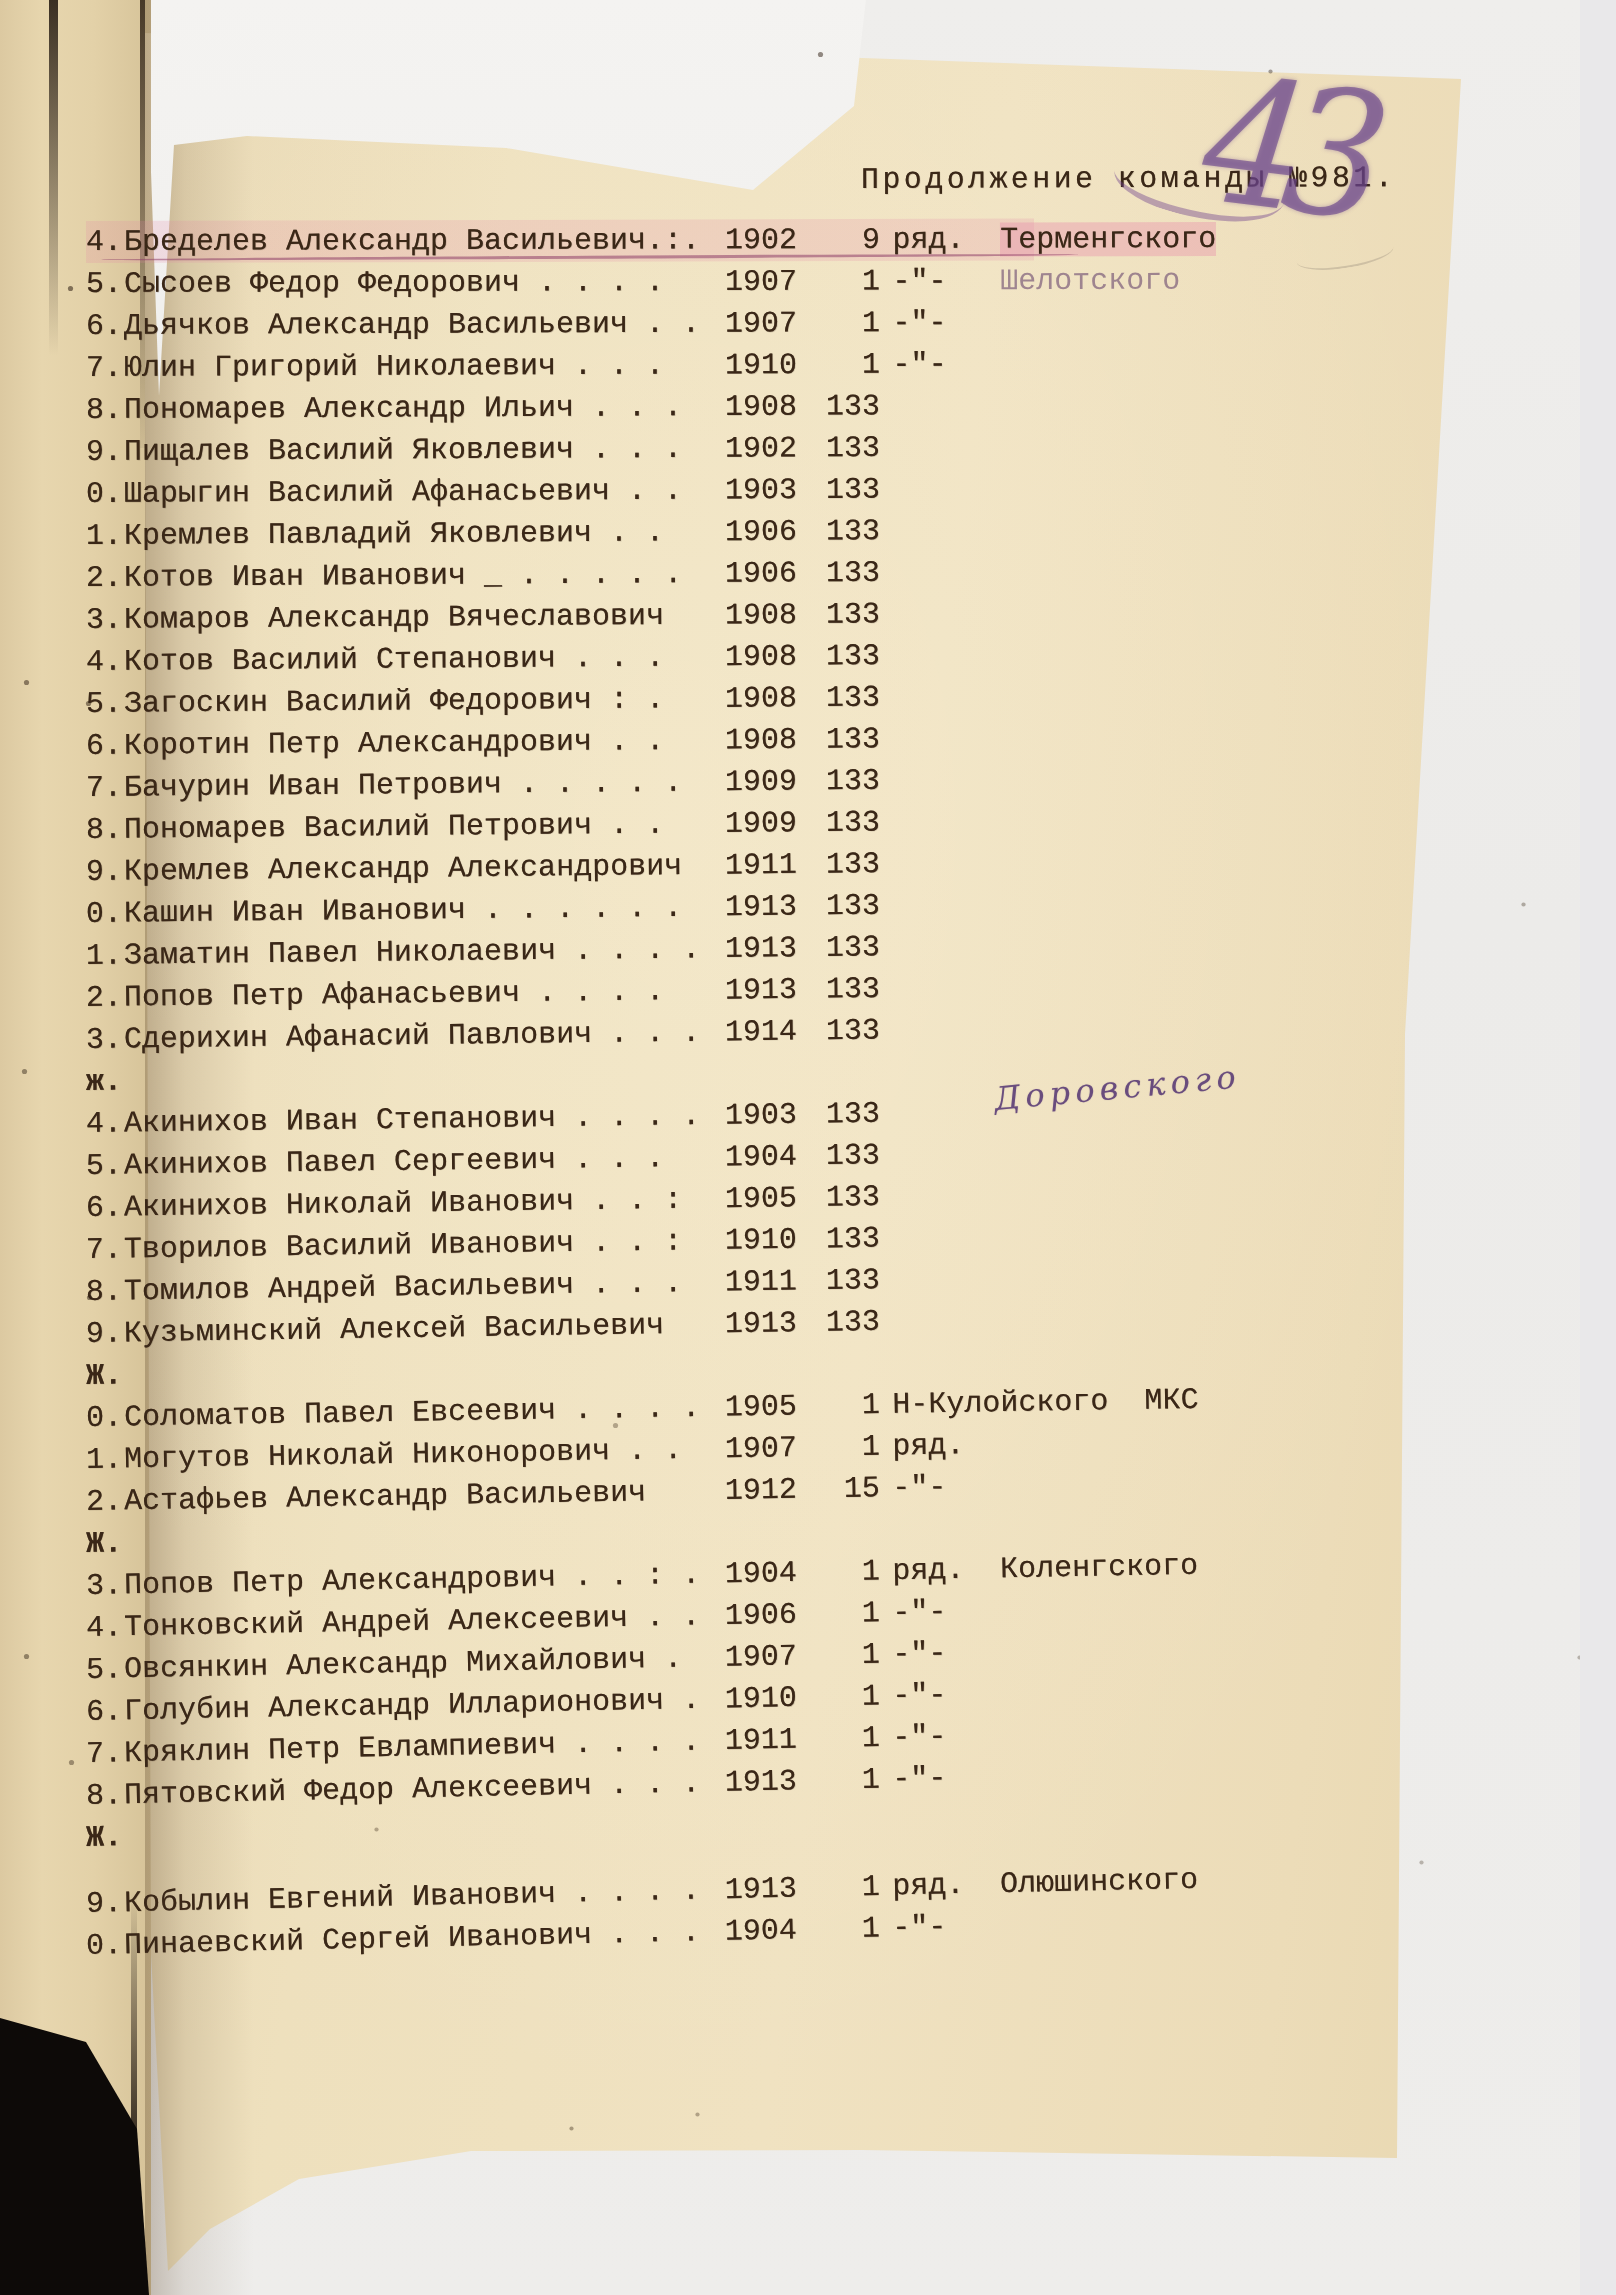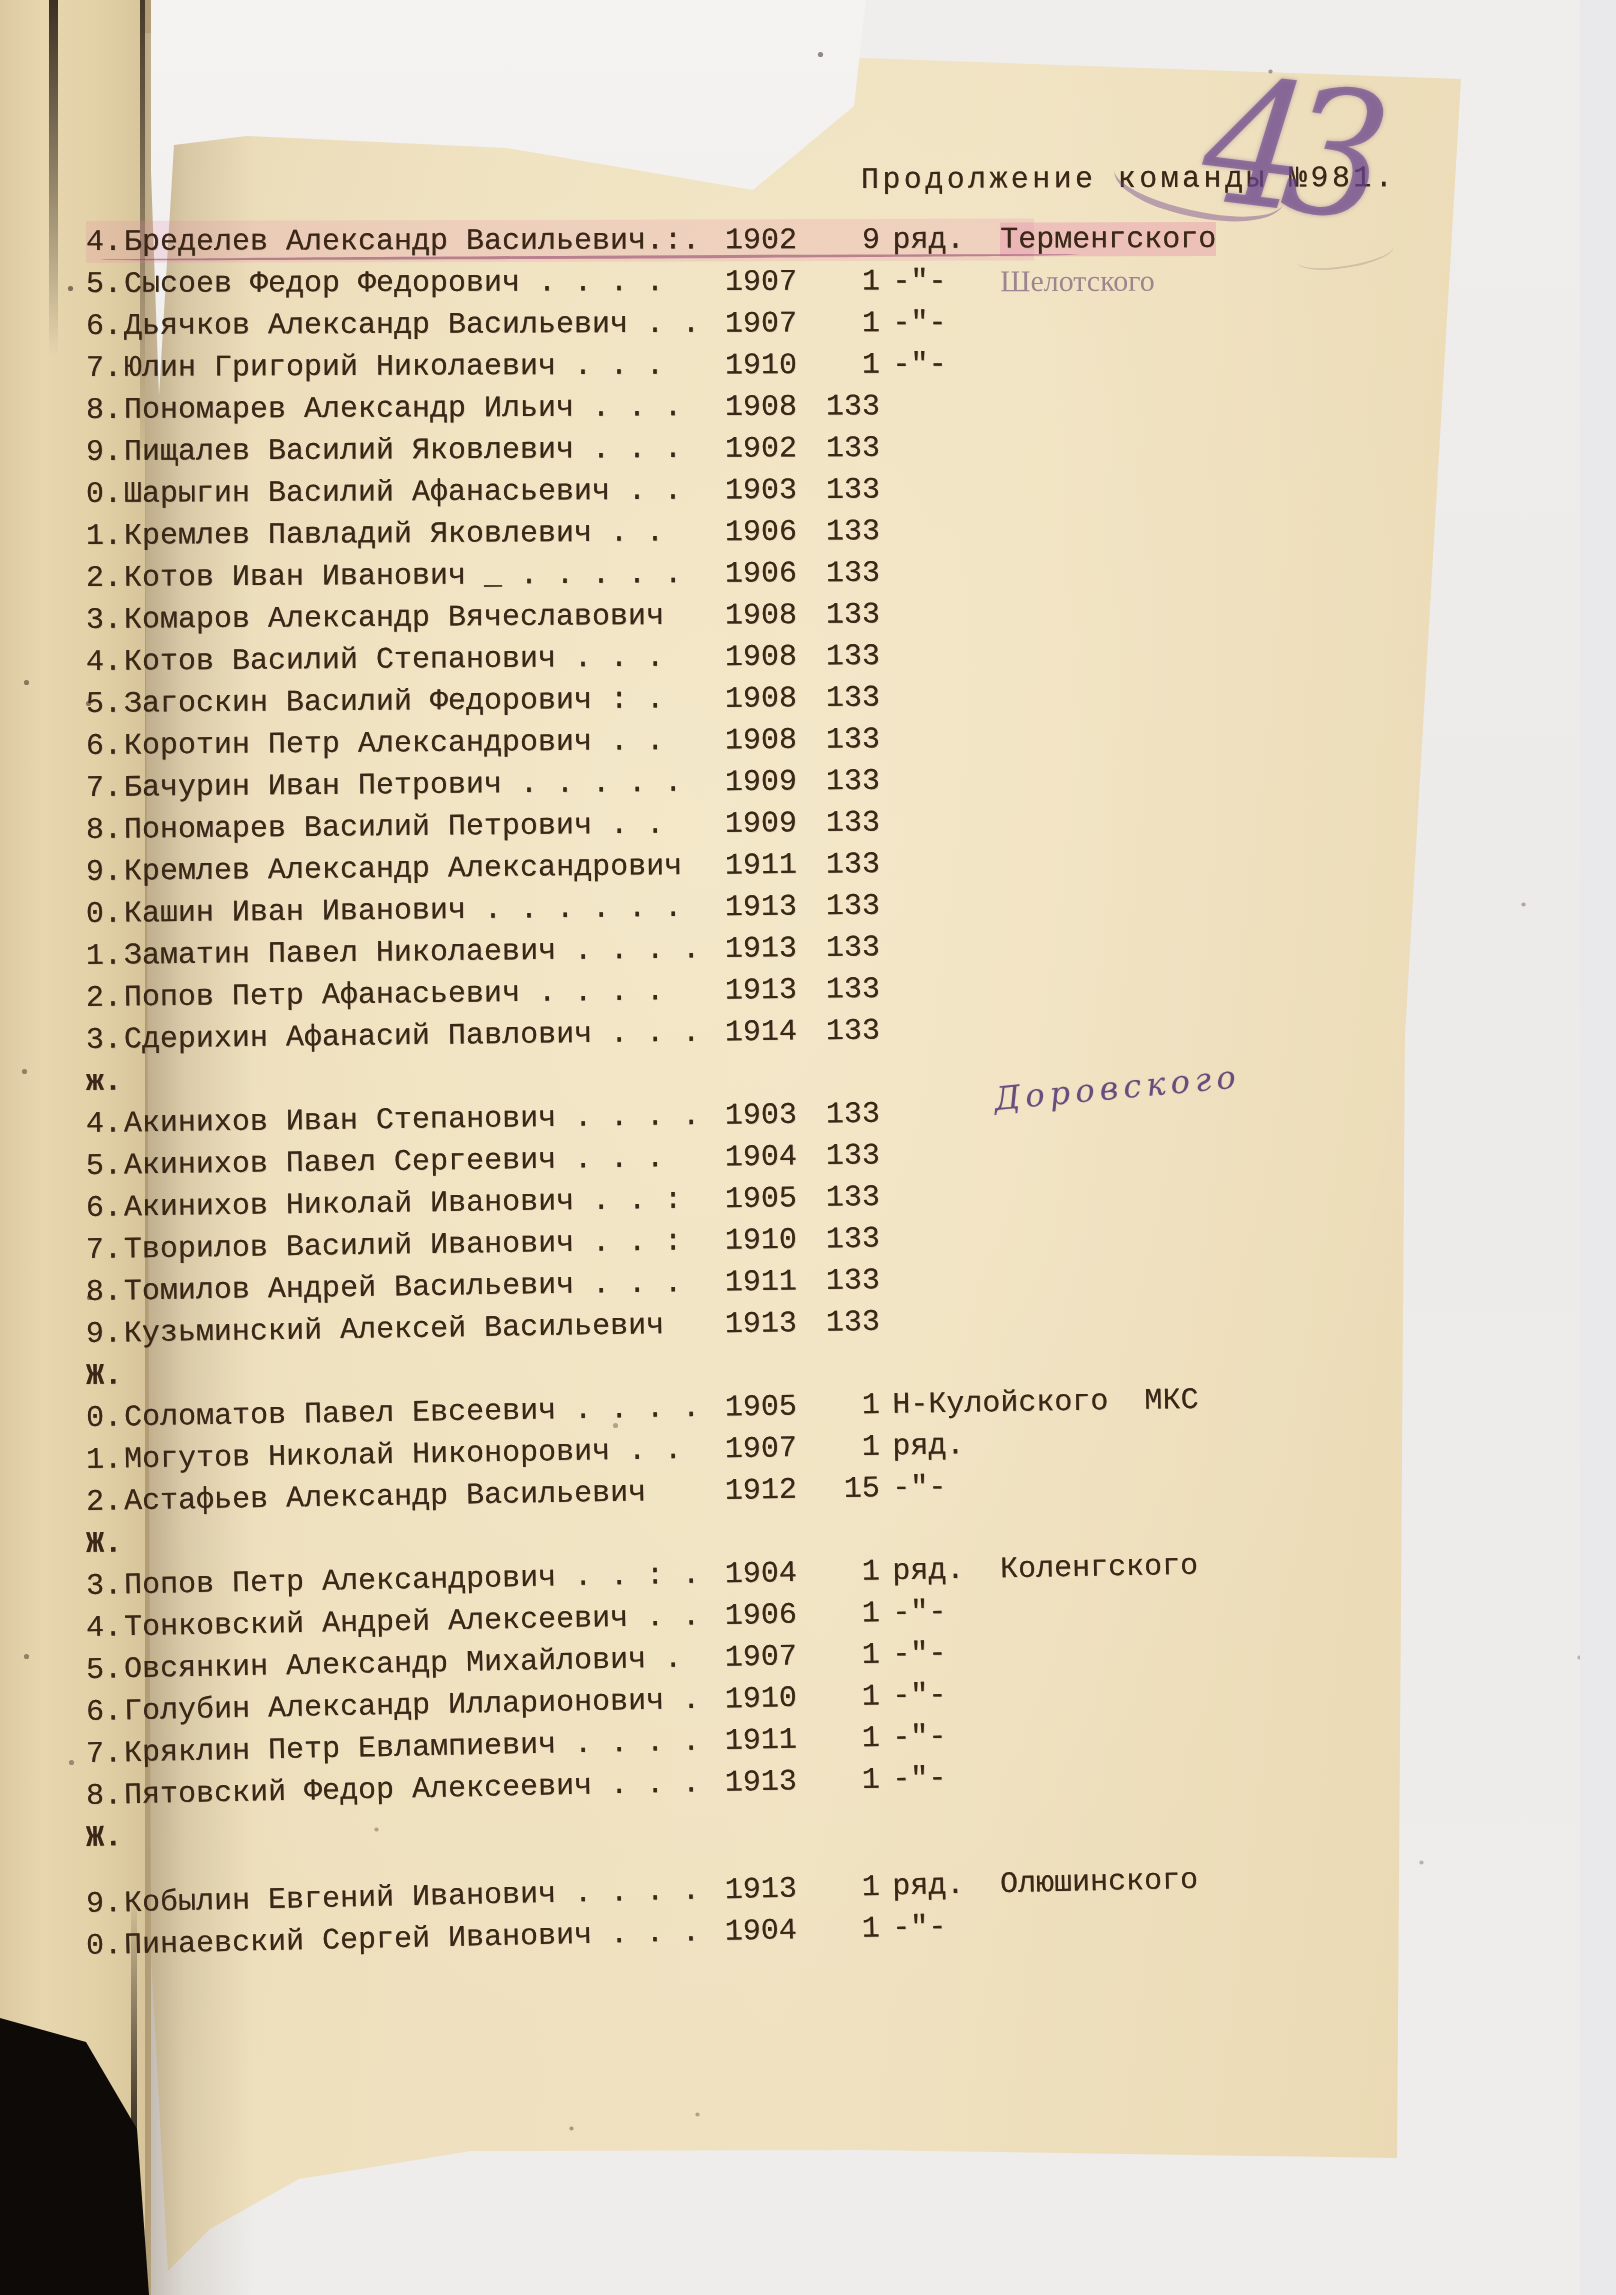--- a/index.html
+++ b/index.html
@@ -47,21 +47,21 @@
        font-size:30px;transform-origin:left center;
        text-shadow:0 0 0.6px rgba(58,40,25,.55),0.6px 0.6px 0 rgba(58,40,25,.18);}
   .row.gap{margin-top:24px;}
   .num{display:inline-block;width:38px;}
   .name{display:inline-block;width:601px;overflow:hidden;}
   .year{display:inline-block;width:91px;}
   .count{display:inline-block;width:64px;text-align:right;}
   .unit{display:inline-block;min-width:95px;margin-left:12.6px;}
   .place{display:inline-block;margin-left:12.6px;}
   .place.pink{background:rgba(231,140,170,.38);font-family:Liberation Mono, monospace;}
-  .place.faded{color:rgba(108,74,112,.62);text-shadow:none;font-family:Liberation Serif, serif;}
+  .place.faded{color:rgba(108,74,112,.62);text-shadow:none;}
   .row.mark .num{width:auto;font-weight:700;}
   .row.hl{background:linear-gradient(90deg,rgba(226,130,165,.20) 0 948px,rgba(226,130,165,0) 948px);}
   .row.ul::after{content:'';position:absolute;left:15px;width:977px;bottom:3.4px;height:2.9px;
        background:rgba(142,62,104,.55);border-radius:50%;transform:rotate(-.15deg);}
   .hand{position:absolute;left:908px;top:-20.7px;font-family:"DejaVu Serif",serif;font-style:italic;
         font-size:32px;letter-spacing:5.2px;color:rgba(90,60,118,.85);transform:rotate(-4.5deg);
         text-shadow:0 0 1.1px rgba(90,60,118,.35);}
 
   
   .header{position:absolute;left:861px;top:162px;font-size:30px;letter-spacing:3.4px;color:#3a2717;

